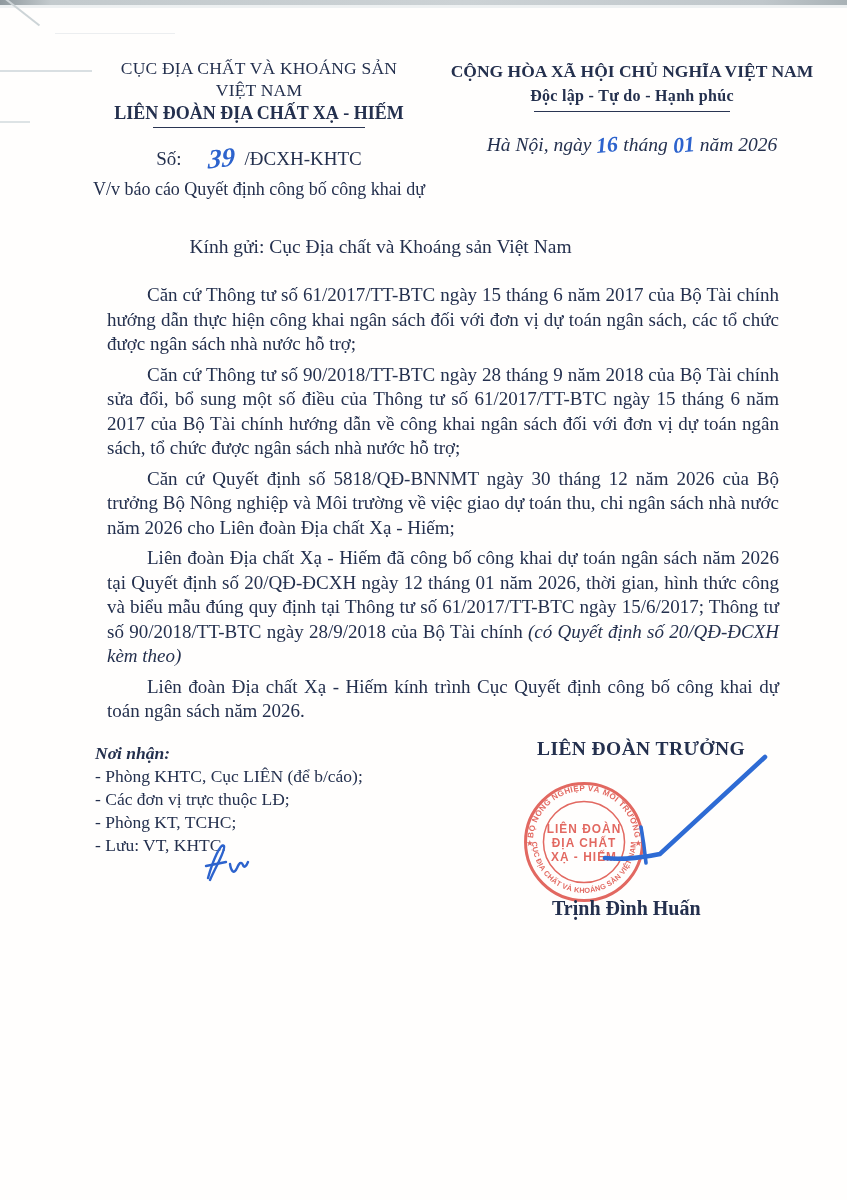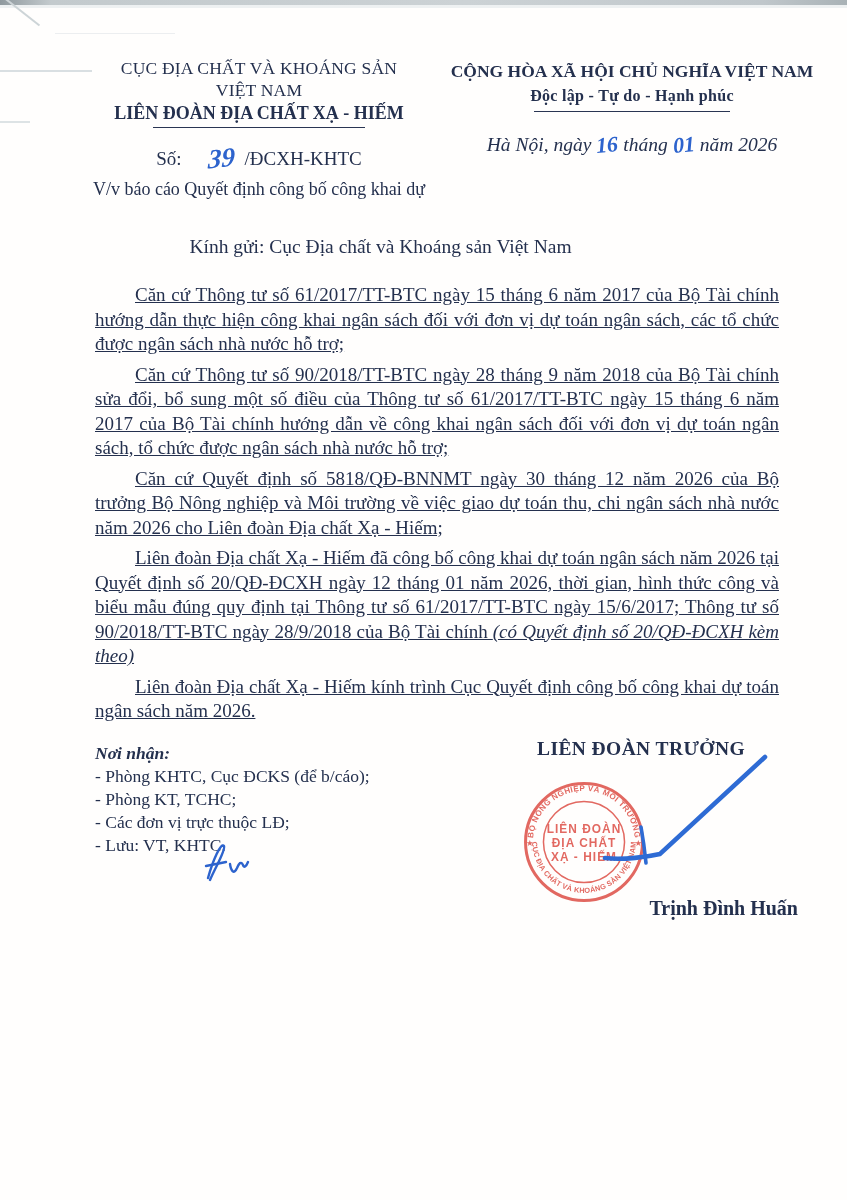--- a/index.html
+++ b/index.html
@@ -35,32 +35,32 @@
   .hdr-right .r2 { font-size:16px; font-weight:bold; line-height:26px; letter-spacing:.3px; }
   .hdr-right .rule { width:196px; height:0; border-bottom:1.7px solid #2a3553; margin:2px auto 0; }
   .date-line { margin-top:19px; font-style:italic; font-size:19.5px; }
   .hw-num { display:inline-block; font-style:italic; font-weight:bold; font-size:22px;
     color:#2d63cd; transform:rotate(-5deg); margin:0 5px; position:relative; top:1px; }
 
   
   .salutation { position:absolute; left:0; top:236px; width:761px; text-align:center; font-size:19.5px; }
   .doc-body { position:absolute; left:95px; top:283px; width:684px;
     font-size:19px; line-height:24.5px; text-align:justify; }
-  .doc-body p { margin:0 0 6px 0; text-indent:40px;text-decoration:underline; }
+  .doc-body p { margin:0 0 6px 12px; text-indent:40px; }
   .it { font-style:italic; }
 
   
   .recipients { position:absolute; left:95px; top:742px; width:330px; font-size:17.5px; line-height:23px; }
   .recipients .lbl { font-weight:bold; font-style:italic; }
   .recipients .item { display:block; }
   .squiggle { position:absolute; left:200px; top:838px; }
 
   .sig-title { position:absolute; left:488px; top:738px; width:306px; text-align:center;
     font-size:19.5px; font-weight:bold; letter-spacing:.4px; }
-  .sig-name { position:absolute; left:552px; top:897px; width:246px; text-align:right;
+  .sig-name { position:absolute; left:552px; top:897px; width:246px; text-align:left;
     font-size:20px; font-weight:bold; }
 
   .stamp { position:absolute; left:518px; top:776px; width:132px; height:132px; opacity:.85; }
   .sign-svg { position:absolute; left:555px; top:735px; width:240px; height:150px; }
 </style>
 </head>
 <body>
 
 <div class="page">
   <div class="scan-band"></div>
@@ -97,23 +97,23 @@
   <div class="doc-body">
     <p>Căn cứ Thông tư số 61/2017/TT-BTC ngày 15 tháng 6 năm 2017 của Bộ Tài chính hướng dẫn thực hiện công khai ngân sách đối với đơn vị dự toán ngân sách, các tổ chức được ngân sách nhà nước hỗ trợ;</p>
     <p>Căn cứ Thông tư số 90/2018/TT-BTC ngày 28 tháng 9 năm 2018 của Bộ Tài chính sửa đổi, bổ sung một số điều của Thông tư số 61/2017/TT-BTC ngày 15 tháng 6 năm 2017 của Bộ Tài chính hướng dẫn về công khai ngân sách đối với đơn vị dự toán ngân sách, tổ chức được ngân sách nhà nước hỗ trợ;</p>
     <p>Căn cứ Quyết định số 5818/QĐ-BNNMT ngày 30 tháng 12 năm 2026 của Bộ trưởng Bộ Nông nghiệp và Môi trường về việc giao dự toán thu, chi ngân sách nhà nước năm 2026 cho Liên đoàn Địa chất Xạ - Hiếm;</p>
     <p><span>Liên đoàn Địa chất Xạ - Hiếm đã công bố công khai dự toán ngân sách năm 2026 tại Quyết định số 20/QĐ-ĐCXH ngày 12 tháng 01 năm 2026, thời gian, hình thức công và biểu mẫu đúng quy định tại Thông tư số 61/2017/TT-BTC ngày 15/6/2017; Thông tư số 90/2018/TT-BTC ngày 28/9/2018 của Bộ Tài chính </span><span class="it">(có Quyết định số 20/QĐ-ĐCXH kèm theo)</span></p>
     <p>Liên đoàn Địa chất Xạ - Hiếm kính trình Cục Quyết định công bố công khai dự toán ngân sách năm 2026.</p>
   </div>
 
   <div class="recipients">
     <span class="lbl">Nơi nhận:</span>
-    <span class="item">- Phòng KHTC, Cục ĐCKS (để b/cáo);</span>
+    <span class="item">- Phòng KHTC, Cục LIÊN (để b/cáo);</span>
+    <span class="item">- Các đơn vị trực thuộc LĐ;</span>
     <span class="item">- Phòng KT, TCHC;</span>
-    <span class="item">- Các đơn vị trực thuộc LĐ;</span>
     <span class="item">- Lưu: VT, KHTC.</span>
   </div>
 
   <svg class="squiggle" width="52" height="46" viewBox="0 0 52 46">
     <g fill="none" stroke="#2d63cd" stroke-width="2.4" stroke-linecap="round">
       <path d="M 8,40 C 13,22 21,4 24,8 C 26,12 15,30 10,42"></path>
       <path d="M 6,28 L 26,24"></path>
       <path d="M 30,26 C 31,33 34,37 37,30 C 39,25 41,23 43,27 C 44,30 46,29 48,24"></path>
     </g>
   </svg>

